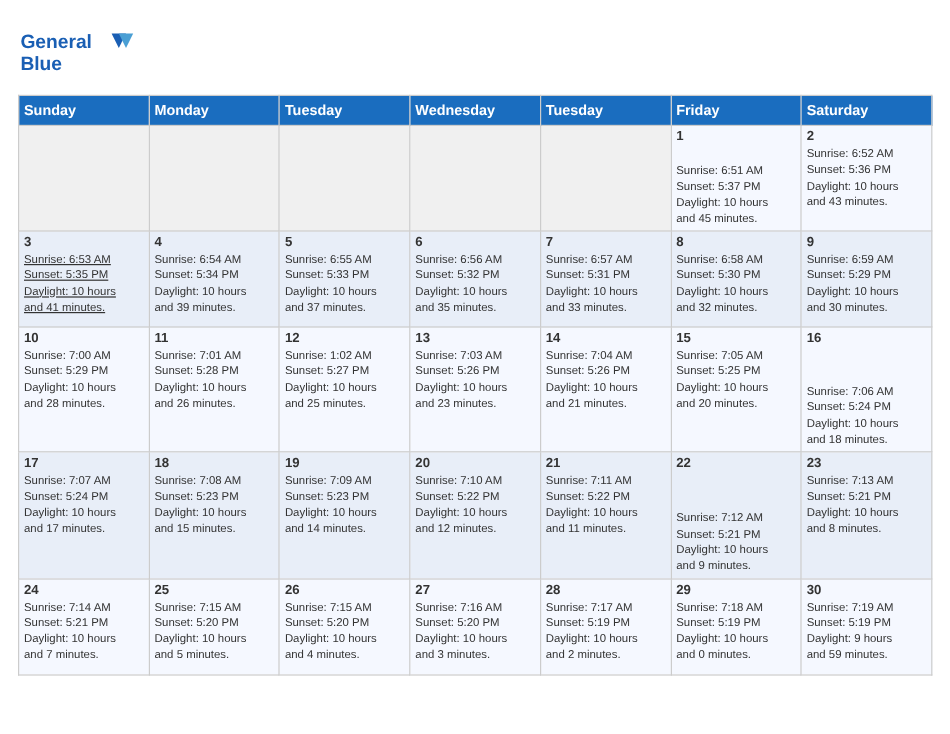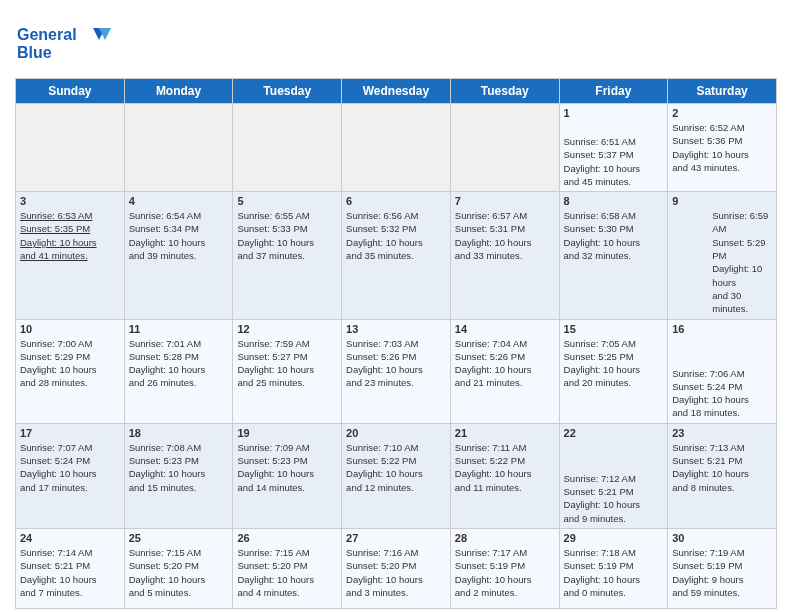--- a/index.html
+++ b/index.html
@@ -34,21 +34,21 @@
       border-collapse: collapse;
       table-layout: fixed;
       margin-top: 6px;
     }
     thead tr th {
       background-color: #1a6dbf;
       color: white;
       font-size: 12px;
       font-weight: bold;
       padding: 5px 4px;
-      text-align: center;
+      text-align: left;
       border: 1px solid #ccc;
     }
     tbody tr td {
       border: 1px solid #ccc;
       vertical-align: top;
       padding: 3px 4px;
       font-size: 10px;
       color: #333;
       height: 80px;
       background: #fff;
@@ -164,21 +164,21 @@
         </td>
         <td>
           <span class="day-num">8</span>
           <div class="day-info" style="white-space: pre-line;">Sunrise: 6:58 AM
 Sunset: 5:30 PM
 Daylight: 10 hours
 and 32 minutes.</div>
         </td>
         <td>
           <span class="day-num">9</span>
-          <div class="day-info" style="white-space: pre-line; margin-left: 40px;">Sunrise: 6:59 AM
+          <div class="day-info" style="white-space: pre-line;">Sunrise: 6:59 AM
 Sunset: 5:29 PM
 Daylight: 10 hours
 and 30 minutes.</div>
         </td>
       </tr>
       <tr>
         <td>
           <span class="day-num">10</span>
           <div class="day-info" style="white-space: pre-line;">Sunrise: 7:00 AM
 Sunset: 5:29 PM
@@ -187,21 +187,21 @@
         </td>
         <td>
           <span class="day-num">11</span>
           <div class="day-info" style="white-space: pre-line;">Sunrise: 7:01 AM
 Sunset: 5:28 PM
 Daylight: 10 hours
 and 26 minutes.</div>
         </td>
         <td>
           <span class="day-num">12</span>
-          <div class="day-info" style="white-space: pre-line;">Sunrise: 7:59 AM
+          <div class="day-info" style="white-space: pre-line;">Sunrise: 1:02 AM
 Sunset: 5:27 PM
 Daylight: 10 hours
 and 25 minutes.</div>
         </td>
         <td>
           <span class="day-num">13</span>
           <div class="day-info" style="white-space: pre-line;">Sunrise: 7:03 AM
 Sunset: 5:26 PM
 Daylight: 10 hours
 and 23 minutes.</div>

